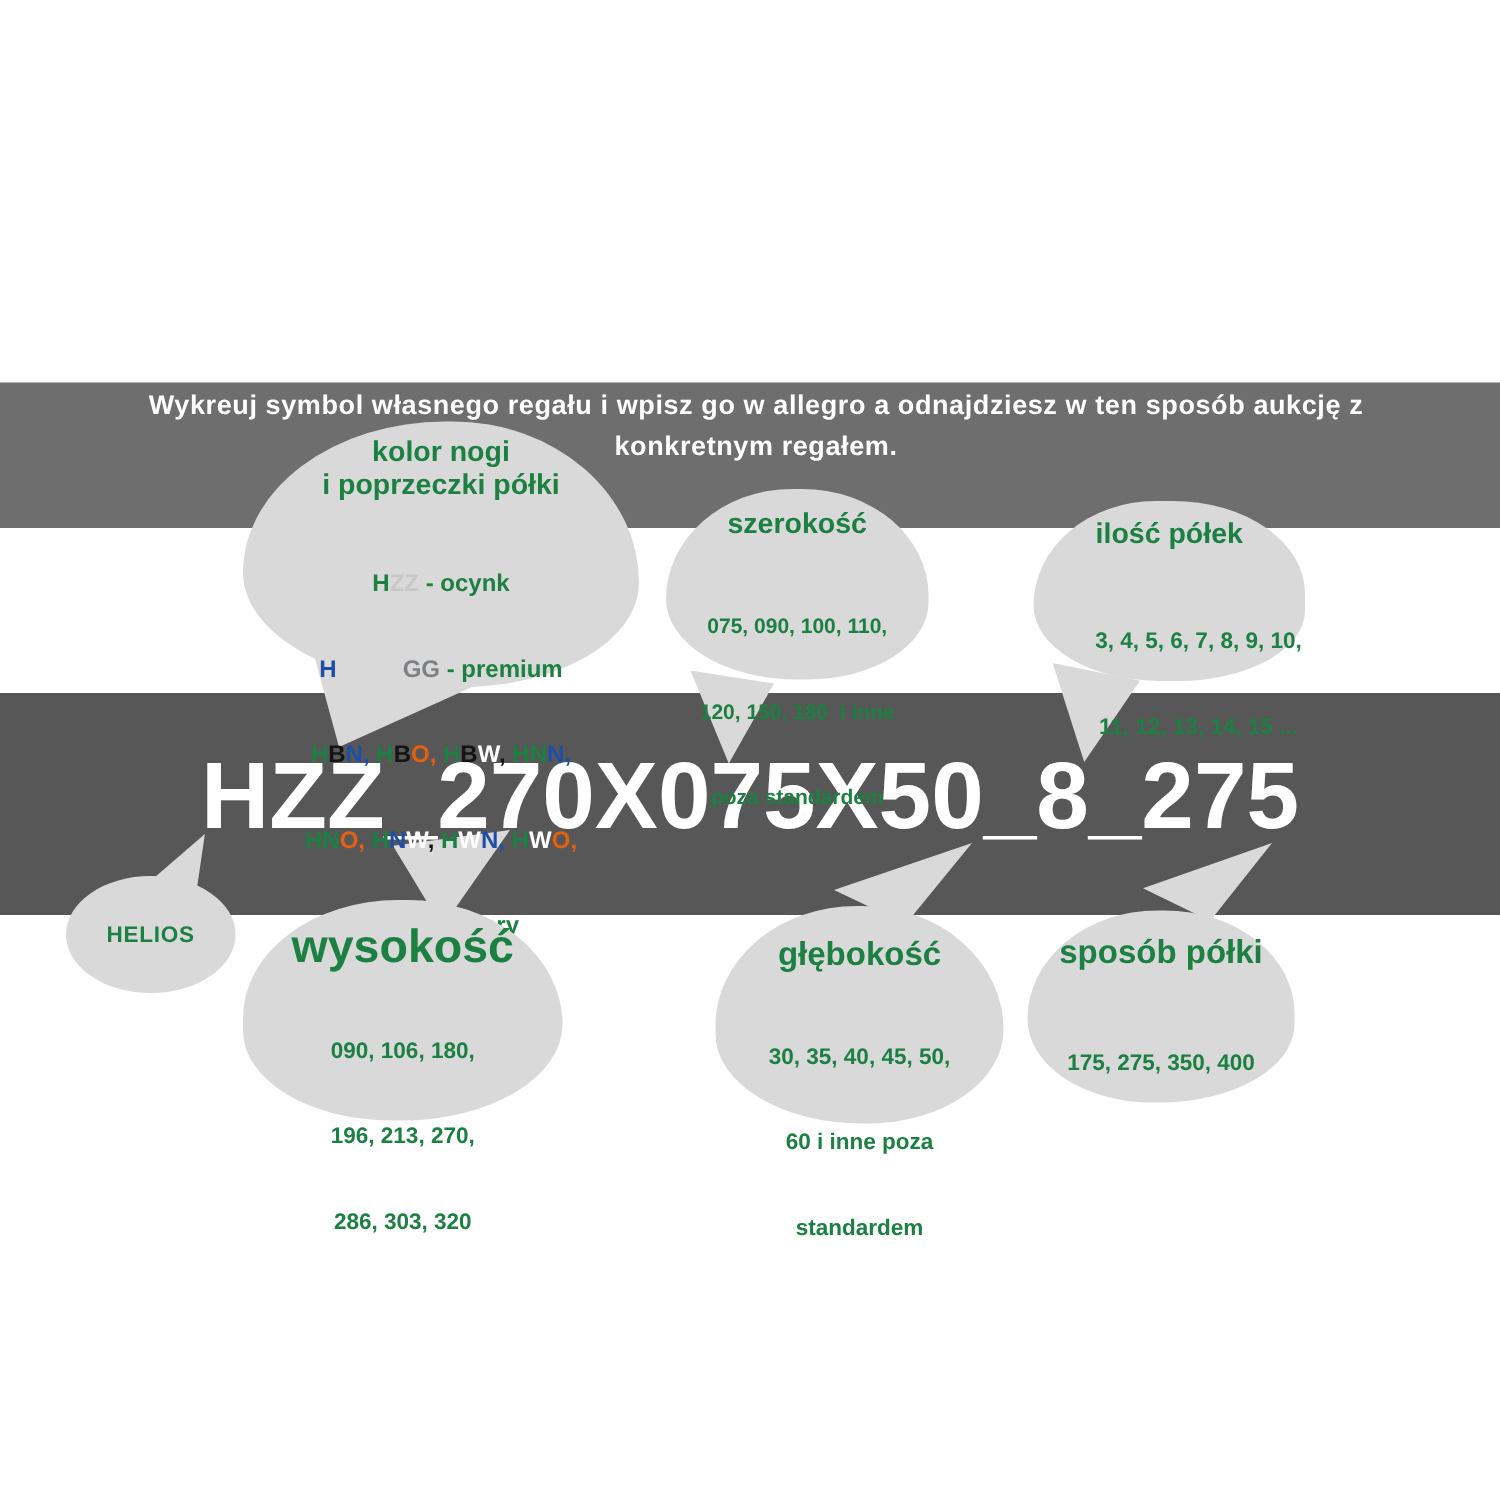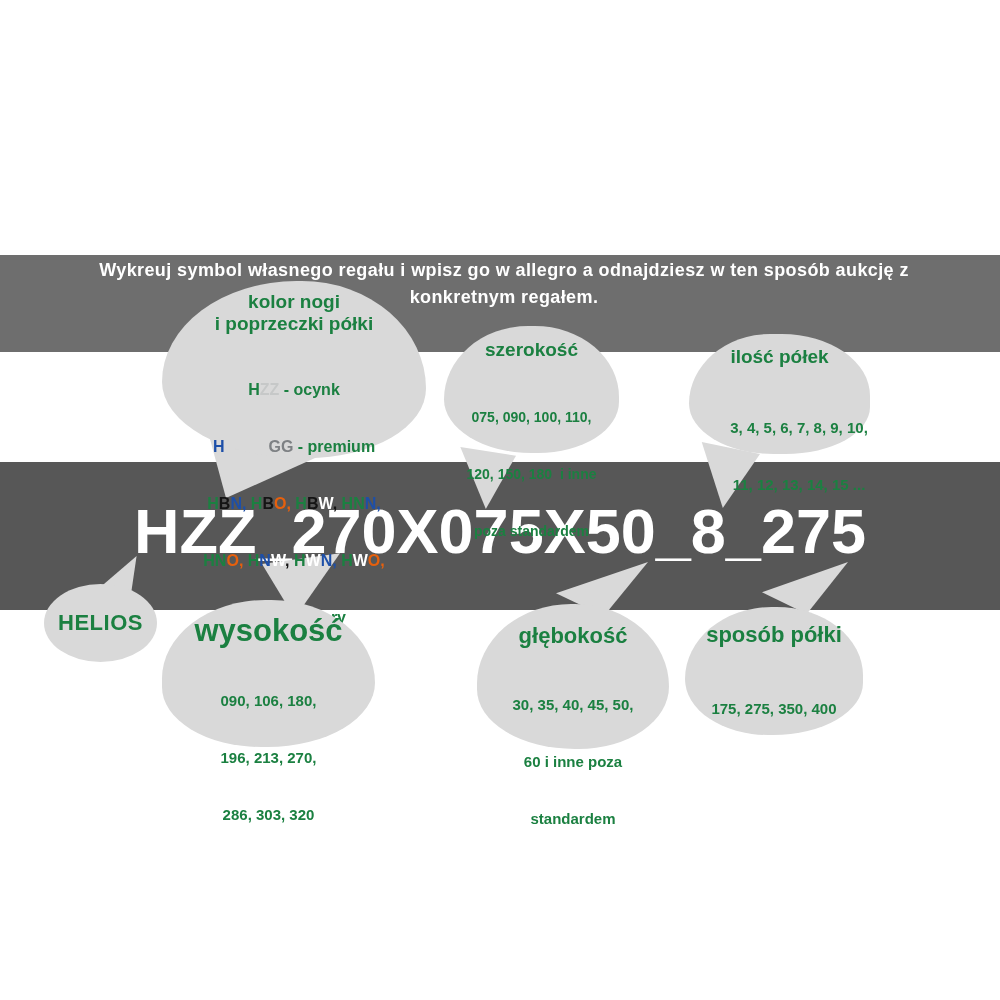--- a/index.html
+++ b/index.html
@@ -47,21 +47,21 @@
 
   .b-nos{left:685px;top:607px;width:178px;height:128px;border-radius:50% 50% 52% 48% / 58% 55% 42% 45%;padding-top:16px;}
   .t-nos{left:762px;top:562px;width:86px;height:52px;clip-path:polygon(100% 0,0 58%,52% 100%);}
 
   .bubble-title{color:var(--green);font-weight:700;font-size:19px;line-height:22px;}
   .bubble-title.lg{font-size:31px;line-height:26px;}
   .bubble-title.md{font-size:22px;line-height:24px;}
   .bubble-lines{color:var(--green);font-weight:700;font-size:14px;line-height:19px;margin-top:9px;white-space:pre;}
   .bubble-lines.num{font-size:15px;line-height:19px;}
   .code-lines{font-weight:700;font-size:16px;line-height:19px;margin-top:7px;white-space:pre;}
-  .helios-label{color:var(--green);font-weight:700;font-size:22px;letter-spacing:.5px;}
+  .helios-label{color:var(--green);font-weight:700;font-size:15px;letter-spacing:.5px;}
 
   [data-color="green"]{color:var(--green);}
   [data-color="blue"]{color:var(--blue);}
   [data-color="orange"]{color:var(--orange);}
   [data-color="black"]{color:var(--black);}
   [data-color="white"]{color:var(--white);}
   [data-color="zinc"]{color:var(--zinc);}
   [data-color="gray"]{color:var(--gray);padding-left:44px;}
 </style>
 </head>

